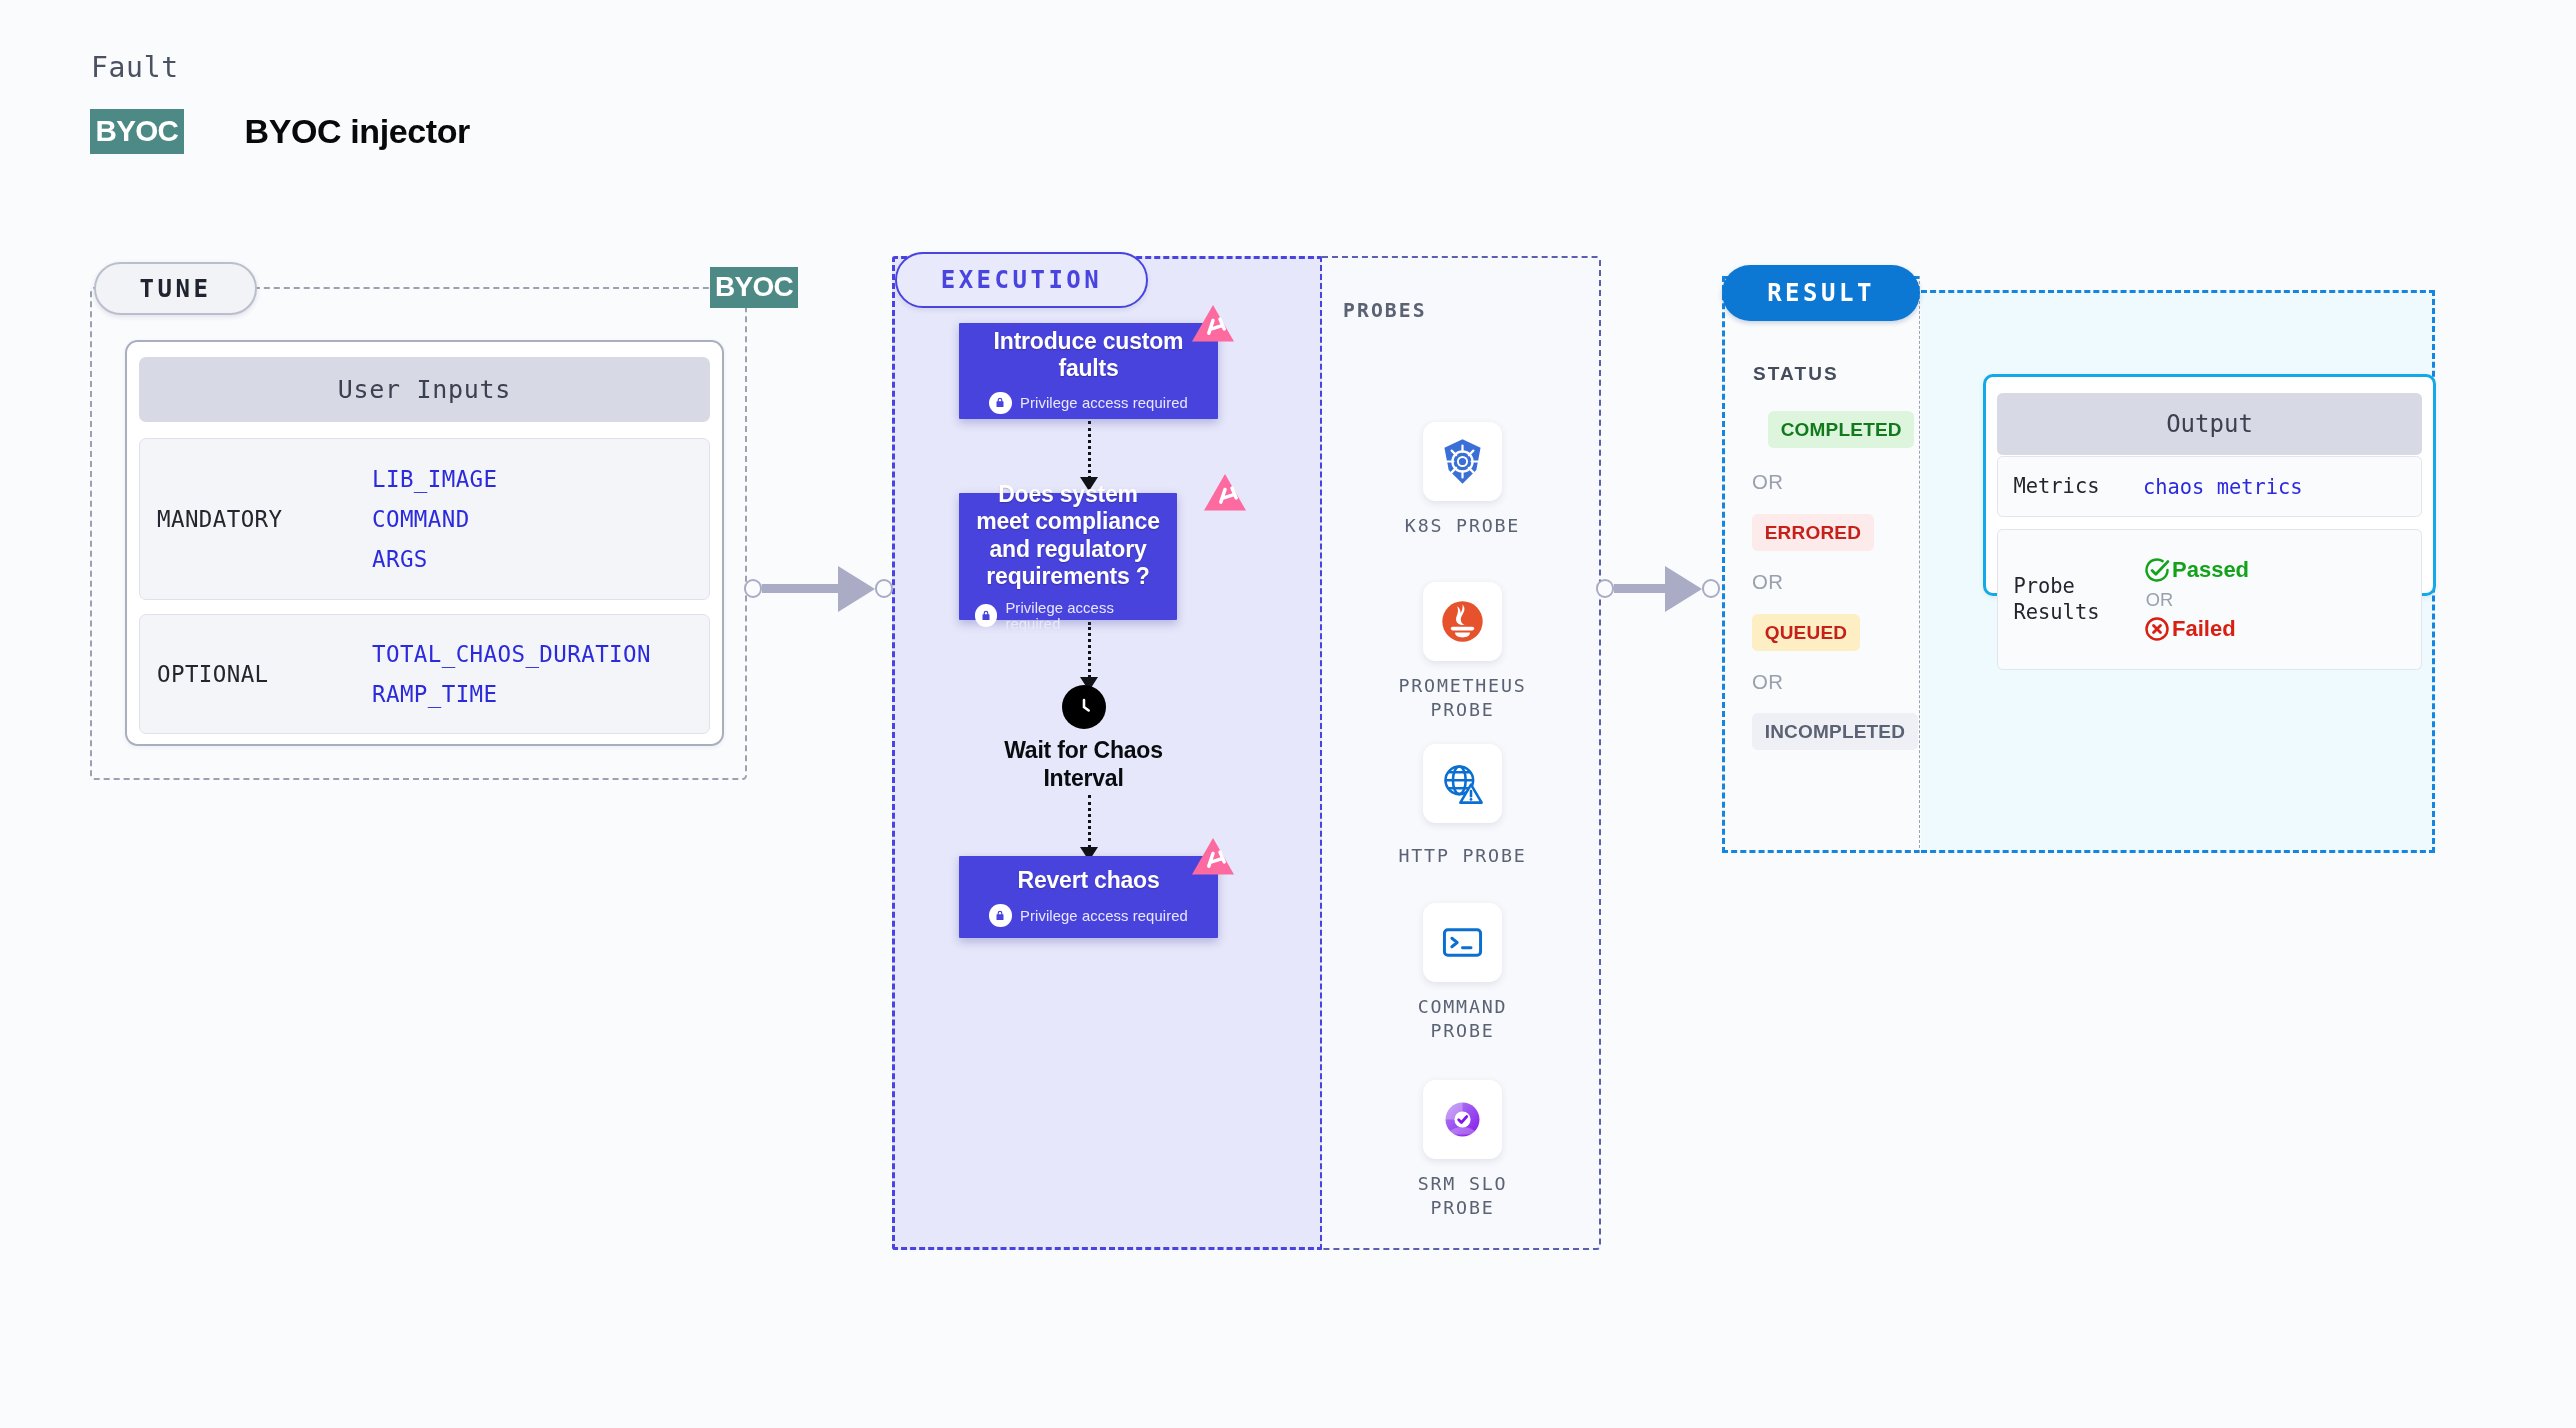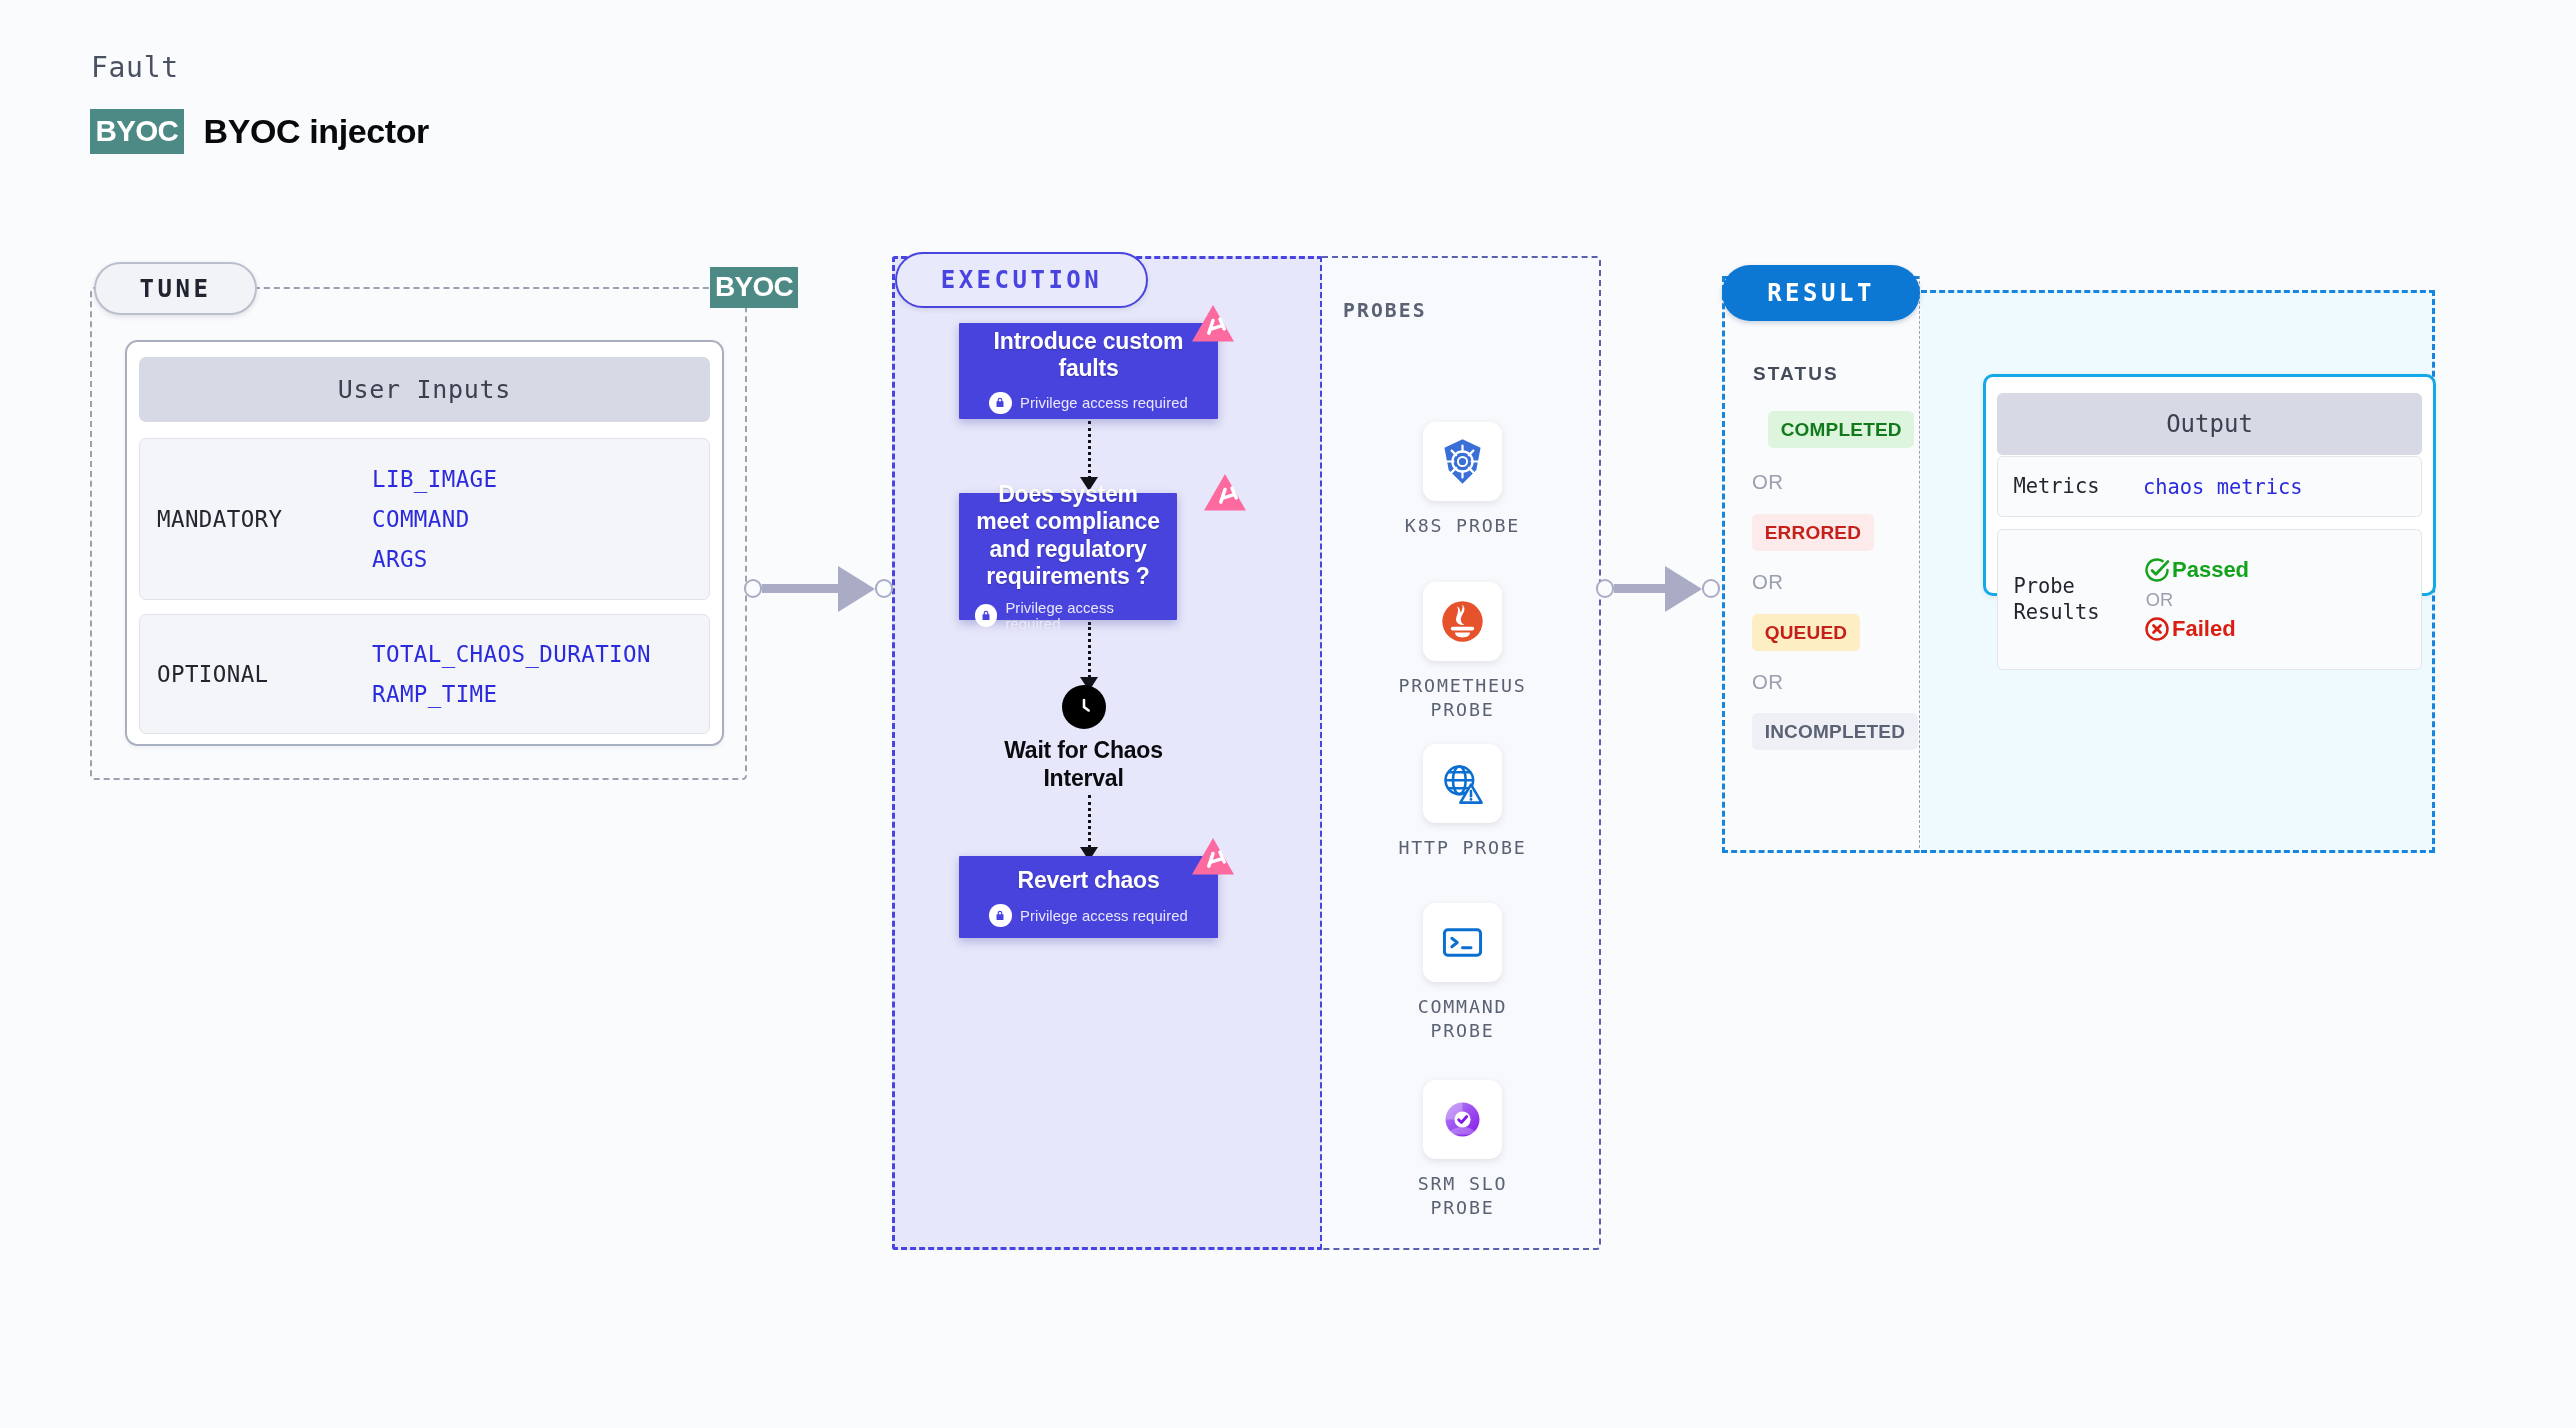--- a/index.html
+++ b/index.html
@@ -17,21 +17,21 @@
     font-family: "DejaVu Sans Mono", monospace;
     font-size: 28px; color: #4a5160; letter-spacing: 0.7px;
   }
   .hdr-row { position: absolute; left: 90px; top: 109px; display: flex; align-items: center; gap: 19.7px; }
   .byoc-chip {
     background: #4d8a85; color: #ffffff;
     font-family: "Liberation Sans", sans-serif;
     font-weight: 700; font-size: 29.6px; line-height: 1;
     padding: 7px 5.6px 8.4px 5.6px; letter-spacing: -0.7px;
   }
-  .hdr-title { font-size: 34px; font-weight: 700; color: #08090b; letter-spacing: -0.4px; }
+  .hdr-title { font-size: 34px; font-weight: 700; color: #08090b; letter-spacing: -0.4px; margin-left: 41px; }
 
   
   .pill {
     position: absolute; display: flex; align-items: center; justify-content: center;
     font-family: "DejaVu Sans Mono", monospace;
     font-weight: 700; letter-spacing: 3.5px; white-space: nowrap;
     border-radius: 703px; z-index: 30;
   }
   .pill-tune {
     left: 94px; top: 262px; width: 163px; height: 53px;
@@ -177,21 +177,21 @@
     box-shadow: 0 2.1px 7px rgba(40,50,90,.10);
     display: flex; align-items: center; justify-content: center;
   }
   .probe-label {
     margin-top: 12.7px; text-align: center;
     font-family: "DejaVu Sans Mono", monospace; font-size: 18.3px;
     color: #5a6274; letter-spacing: 1.8px; line-height: 1.35;
   }
   .pr-1 { left: 1385px; top: 422px; }
   .pr-2 { left: 1385px; top: 582px; }
-  .pr-3 { left: 1385px; top: 744px; }
+  .pr-3 { left: 1385px; top: 744px; gap: 8px; }
   .pr-4 { left: 1385px; top: 903px; }
   .pr-5 { left: 1385px; top: 1080px; }
 
   
   .result-box {
     position: absolute; left: 1722px; top: 276px; width: 198px; height: 577px;
     border: 3.5px dashed #1685e0; background: #fafbfd; border-right: none;
   }
   .result-box-inner-edge {
     position: absolute; left: 1919px; top: 276px; width: 2.1px; height: 577px;

